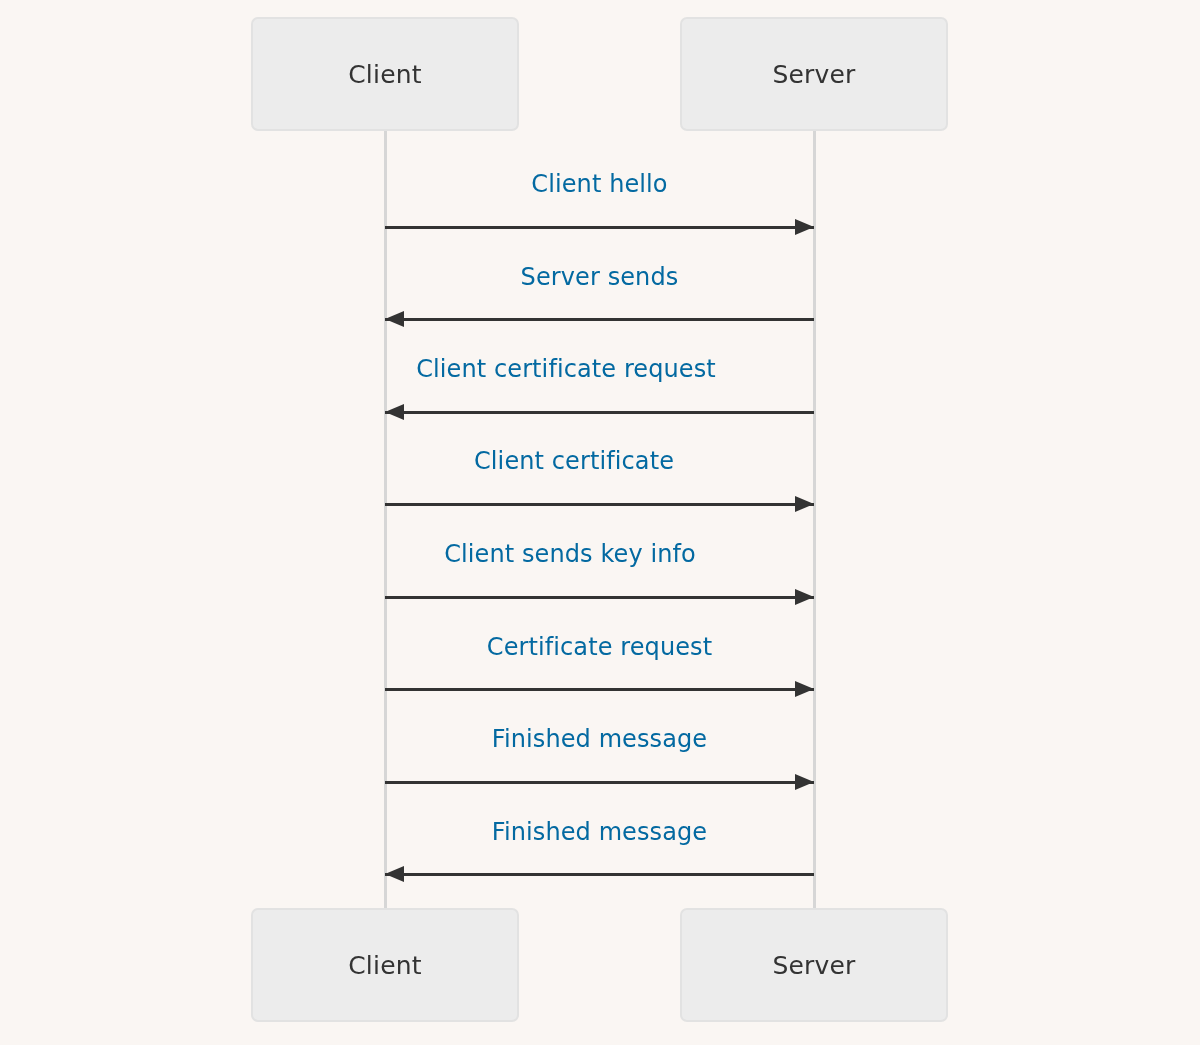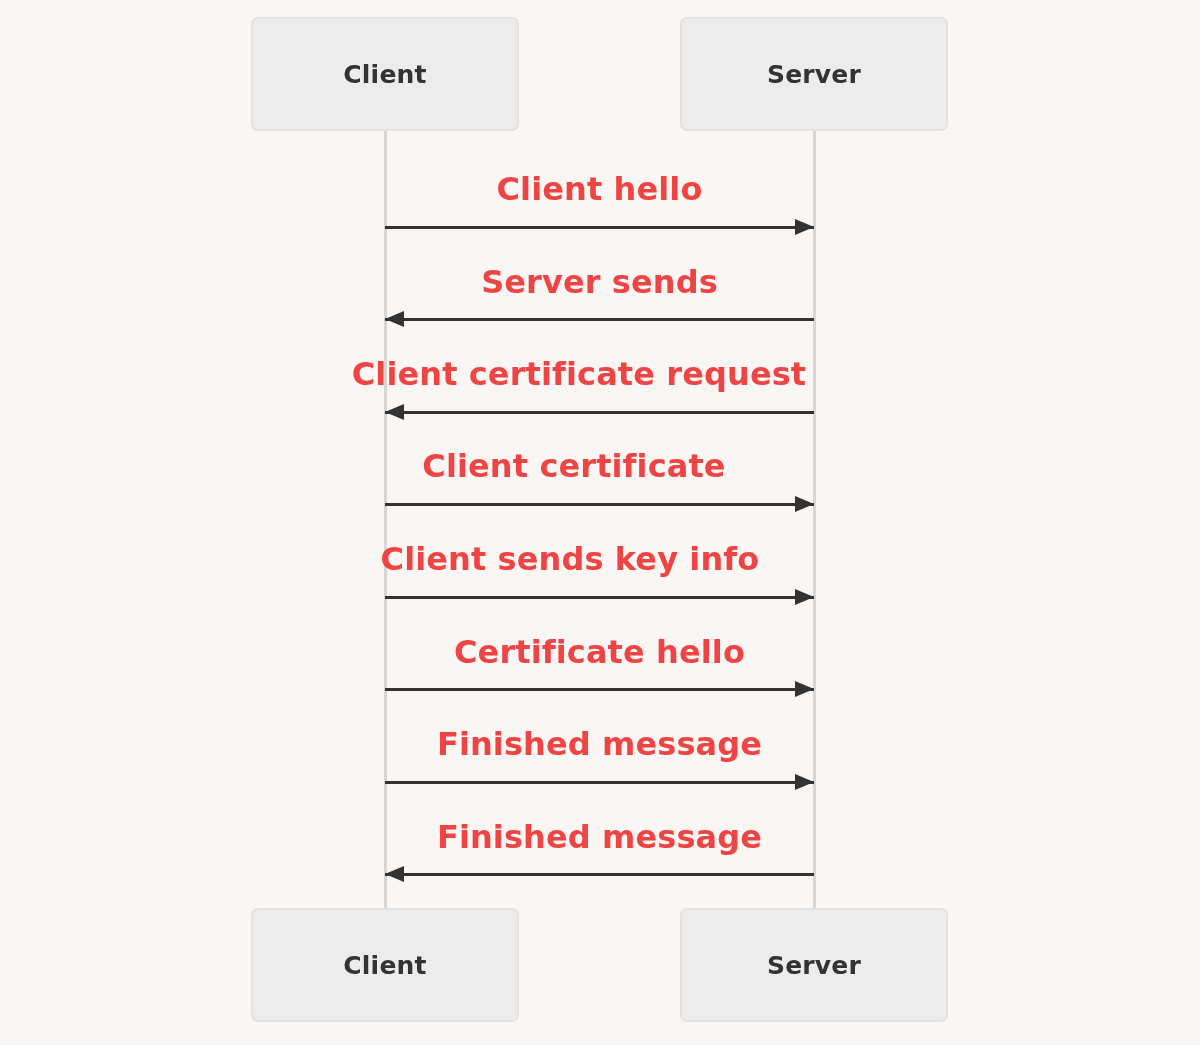--- a/index.html
+++ b/index.html
@@ -10,21 +10,20 @@
     width: 1200px;
     height: 1045px;
     background: #faf6f3;
     font-family: "DejaVu Sans", "Liberation Sans", sans-serif;
     overflow: hidden;
   }
   #diagram {
     position: relative;
     width: 1016px;
     height: 1045px;
-    font-weight: bold;
   }
   .participant-box {
     position: absolute;
     box-sizing: border-box;
     background: #ececec;
     border: 2px solid #e2e2e2;
     border-radius: 7px;
     display: flex;
     align-items: center;
     justify-content: center;
@@ -56,22 +55,22 @@
     border-bottom: 8.5px solid transparent;
   }
   .msg-head.right {
     border-left: 19px solid #333333;
   }
   .msg-head.left {
     border-right: 19px solid #333333;
   }
   .msg-label {
     position: absolute;
-    font-size: 32px;
-    color: #ef4444;
+    font-size: 24px;
+    color: #0369a1;
     text-align: center;
     white-space: nowrap;
     transform: translateX(-50%);
     letter-spacing: 0.1px;
   }
 </style>
 </head>
 <body>
 
 <div id="diagram">
@@ -95,36 +94,36 @@
       <div class="msg-label" style="left: 599.5px; top: -56px;">Client hello</div>
     </div>
     <div class="message" style="left: 0px; top: 318px; width: 1200px;">
       <div class="msg-line" style="left: 385px; width: 429px;"></div>
       <div class="msg-head left" style="left: 385px;"></div>
       <div class="msg-label" style="left: 599.5px; top: -55px;">Server sends</div>
     </div>
     <div class="message" style="left: 0px; top: 411px; width: 1200px;">
       <div class="msg-line" style="left: 385px; width: 429px;"></div>
       <div class="msg-head left" style="left: 385px;"></div>
-      <div class="msg-label" style="left: 579px; top: -56px;">Client certificate request</div>
+      <div class="msg-label" style="left: 566px; top: -56px;">Client certificate request</div>
     </div>
     <div class="message" style="left: 0px; top: 503px; width: 1200px;">
       <div class="msg-line" style="left: 385px; width: 429px;"></div>
       <div class="msg-head right" style="left: 795px;"></div>
       <div class="msg-label" style="left: 574px; top: -56px;">Client certificate</div>
     </div>
     <div class="message" style="left: 0px; top: 596px; width: 1200px;">
       <div class="msg-line" style="left: 385px; width: 429px;"></div>
       <div class="msg-head right" style="left: 795px;"></div>
       <div class="msg-label" style="left: 570px; top: -56px;">Client sends key info</div>
     </div>
     <div class="message" style="left: 0px; top: 688px; width: 1200px;">
       <div class="msg-line" style="left: 385px; width: 429px;"></div>
       <div class="msg-head right" style="left: 795px;"></div>
-      <div class="msg-label" style="left: 599.5px; top: -55px;">Certificate hello</div>
+      <div class="msg-label" style="left: 599.5px; top: -55px;">Certificate request</div>
     </div>
     <div class="message" style="left: 0px; top: 781px; width: 1200px;">
       <div class="msg-line" style="left: 385px; width: 429px;"></div>
       <div class="msg-head right" style="left: 795px;"></div>
       <div class="msg-label" style="left: 599.5px; top: -56px;">Finished message</div>
     </div>
     <div class="message" style="left: 0px; top: 873px; width: 1200px;">
       <div class="msg-line" style="left: 385px; width: 429px;"></div>
       <div class="msg-head left" style="left: 385px;"></div>
       <div class="msg-label" style="left: 599.5px; top: -55px;">Finished message</div>

